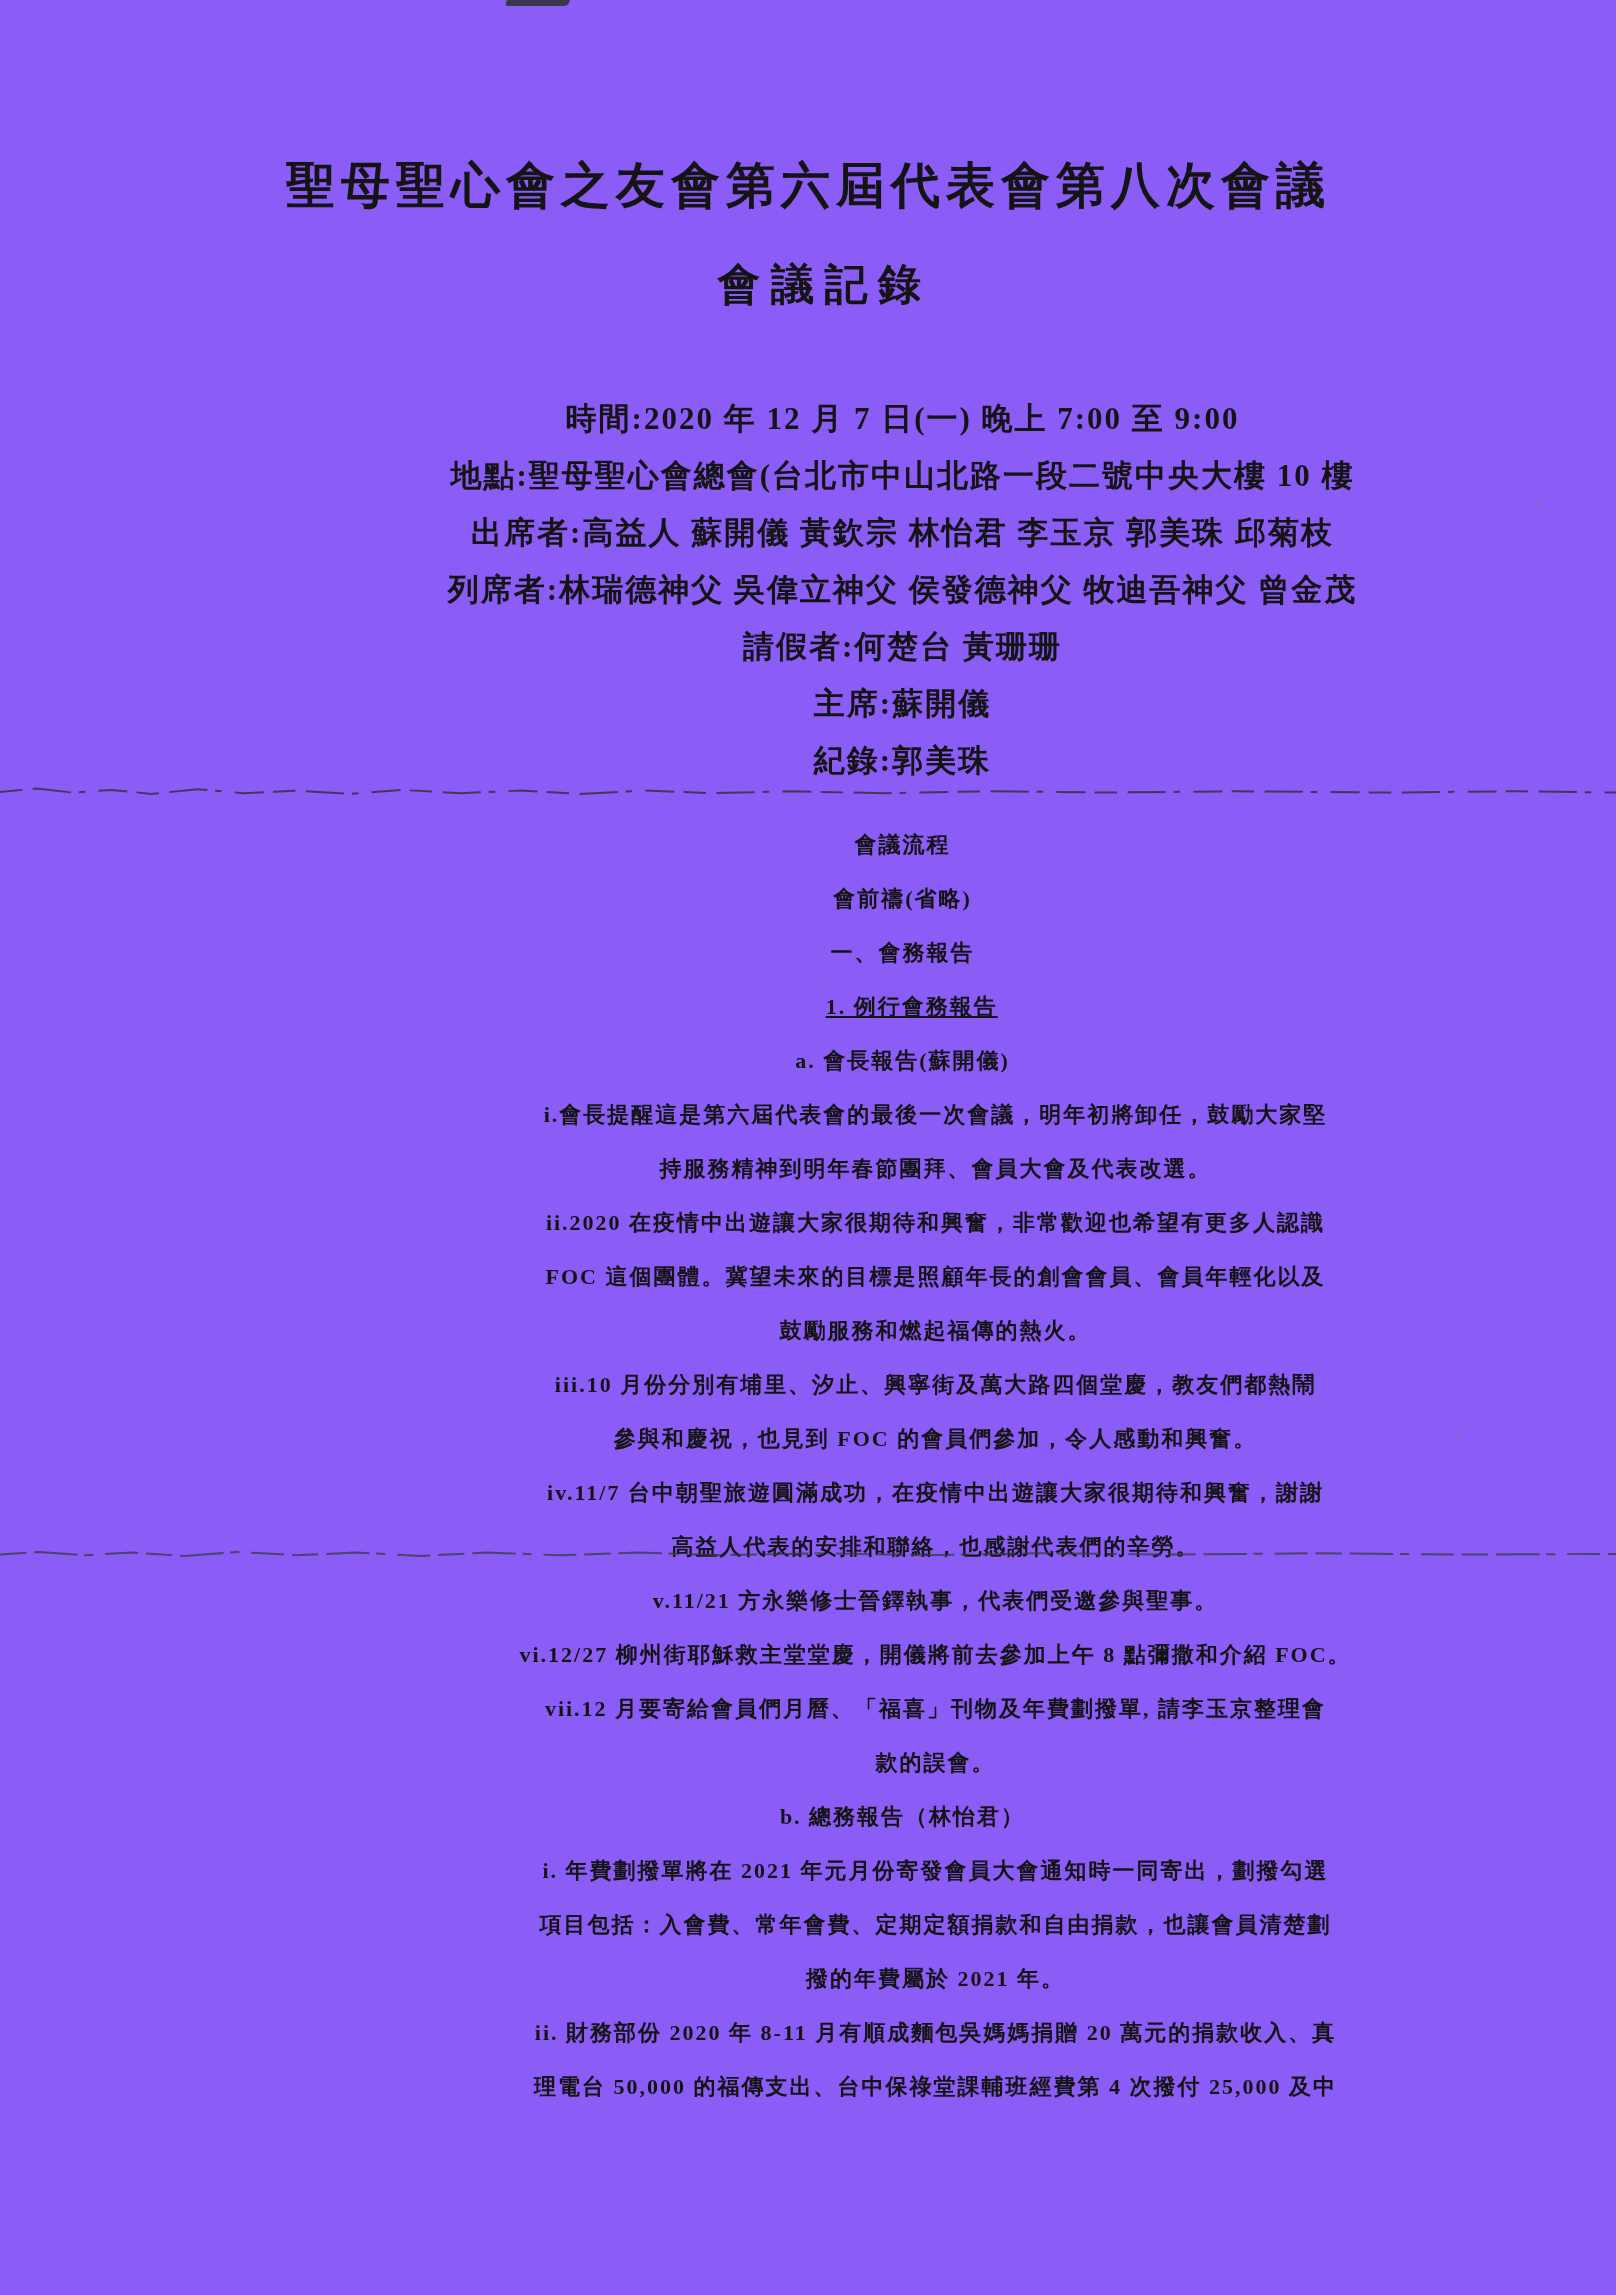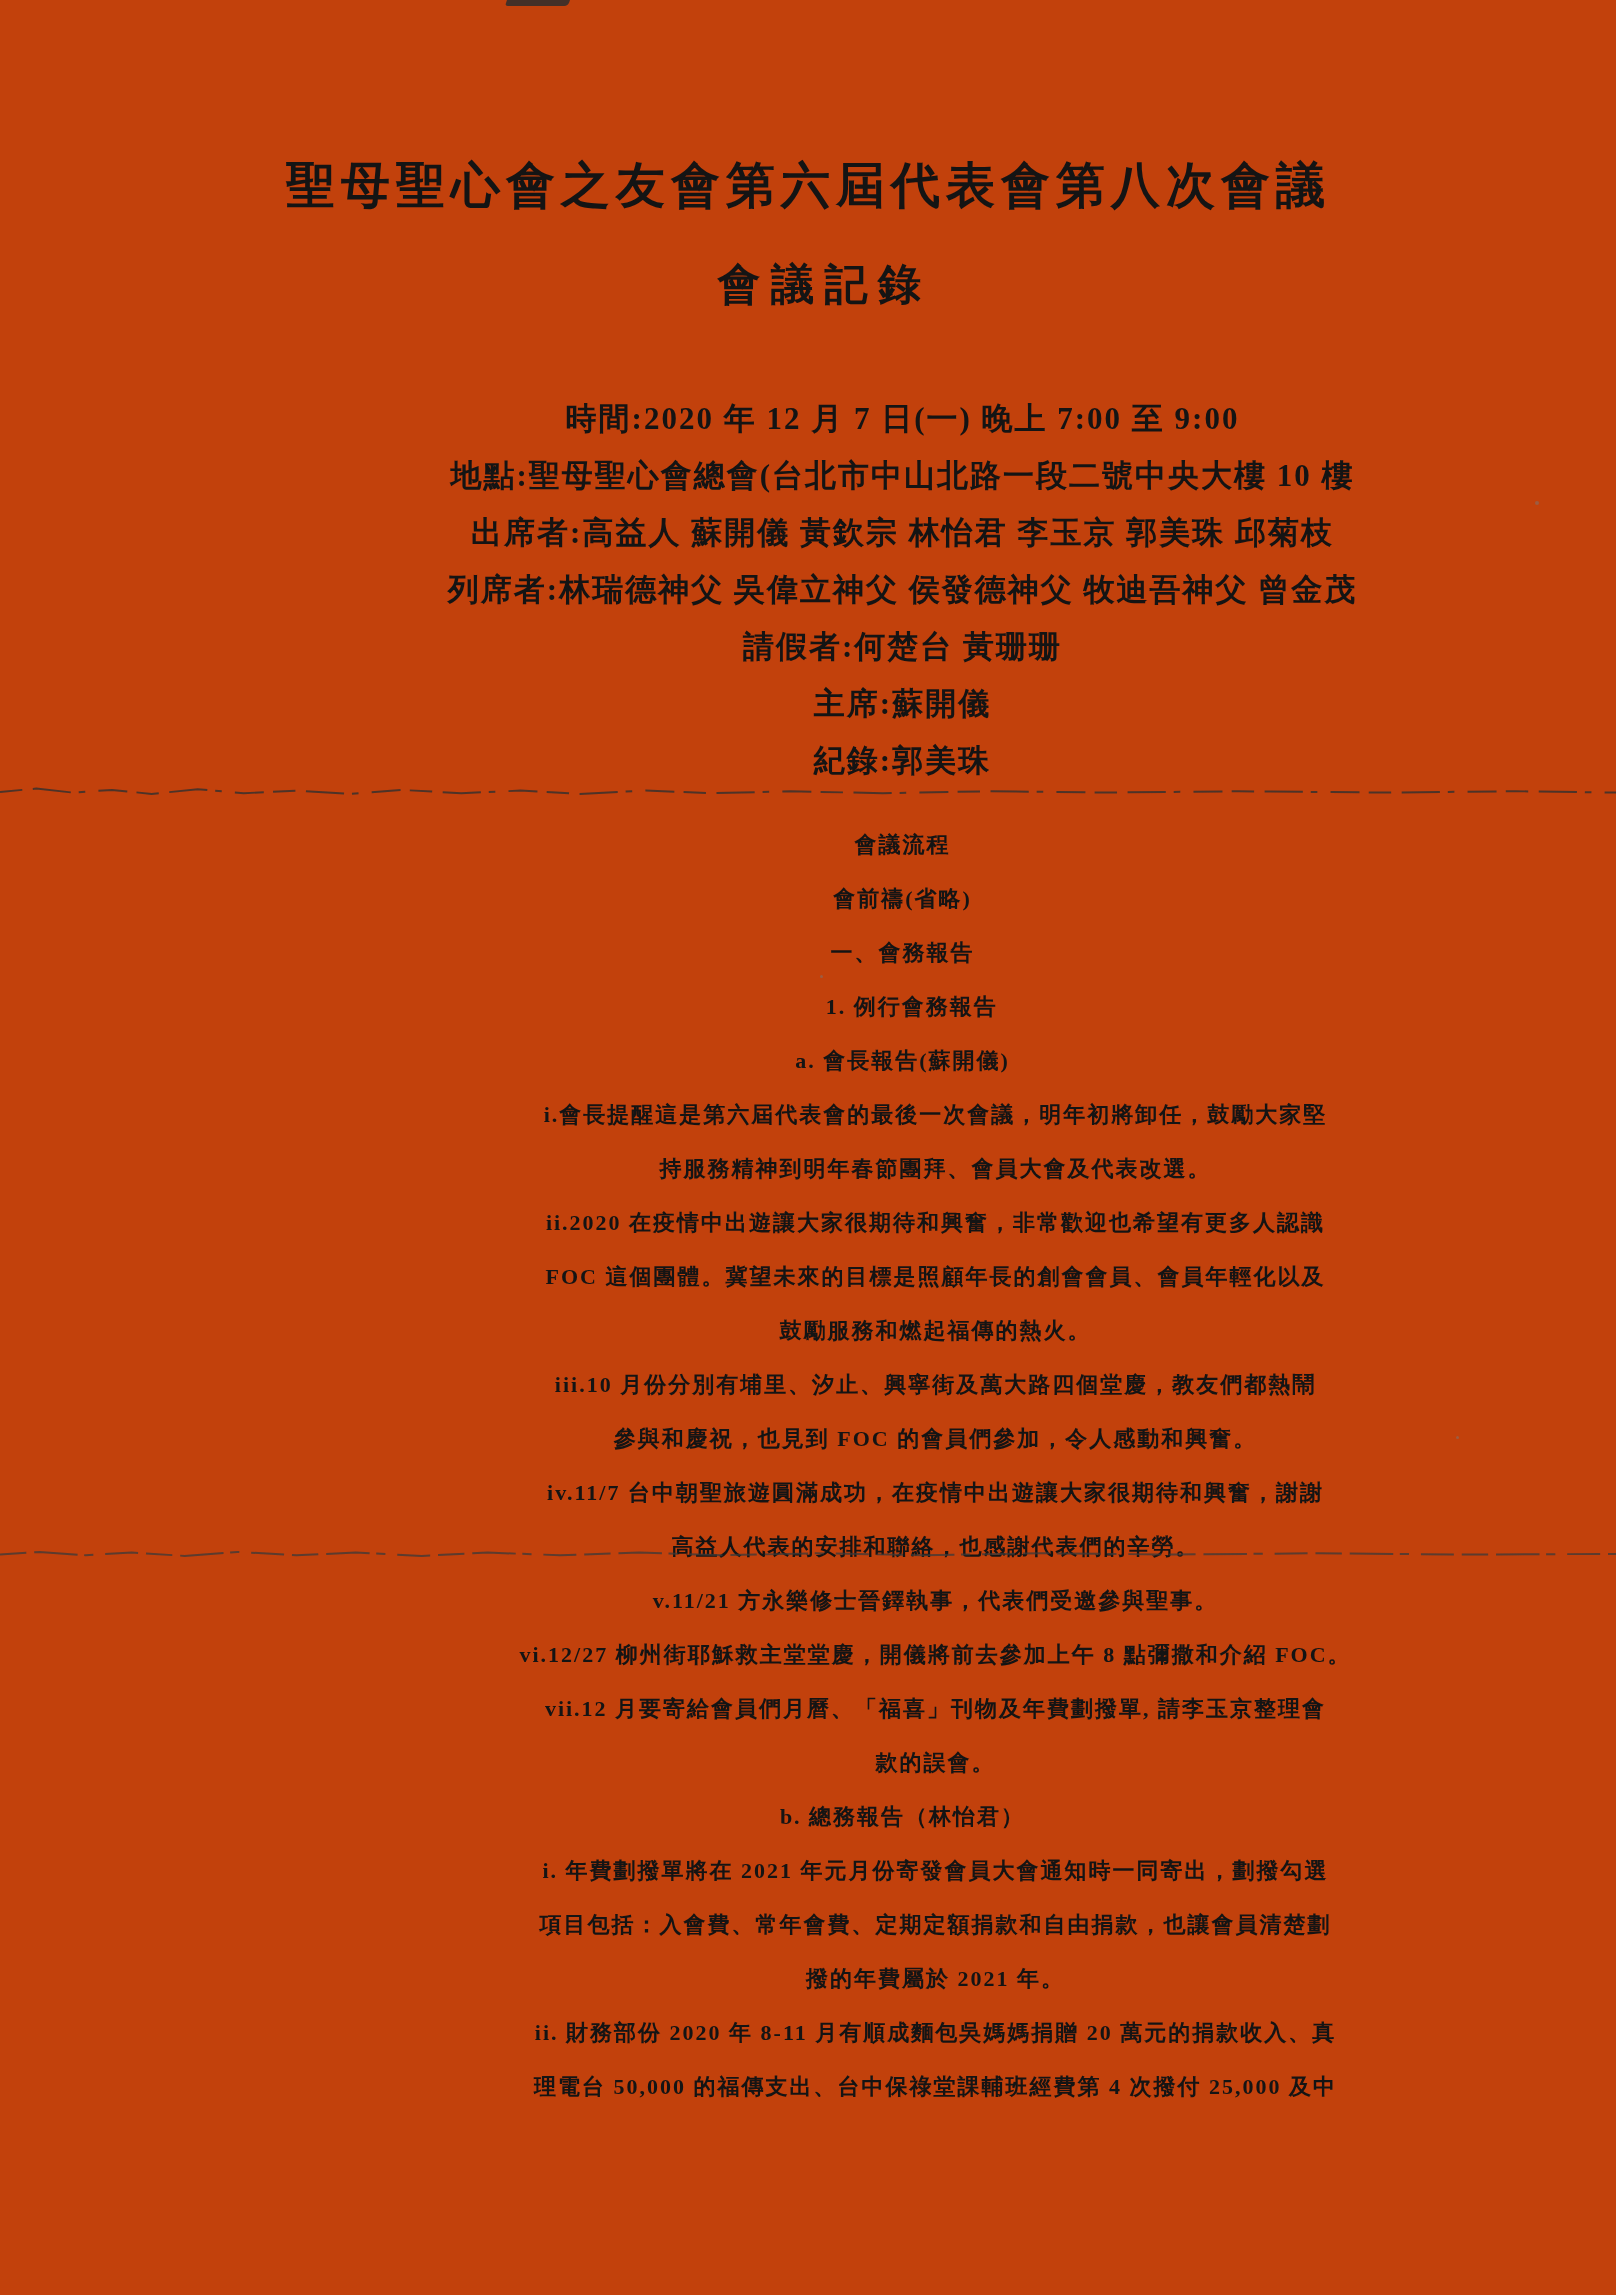--- a/index.html
+++ b/index.html
@@ -12,21 +12,21 @@
     height: 2295px;
     overflow: hidden;
     position: relative;
     font-family: "Liberation Serif", "DejaVu Serif", serif;
     color: #141414;
   }
   .page {
     position: relative;
     width: 1617px;
     height: 2295px;
-    background: #c2410c;
+    background: #8b5cf6;
   }
   .doc-title {
     padding-top: 153px;
     text-align: center;
     font-size: 49px;
     font-weight: bold;
     letter-spacing: 6px;
     white-space: nowrap;
   }
   .doc-subtitle {
@@ -49,21 +49,21 @@
   .content-block {
     margin-left: 188px;
     margin-top: 29px;
     font-size: 22px;
     font-weight: 600;
     line-height: 54px;
     letter-spacing: 2px;
   }
   .line { white-space: nowrap; text-align: center; }
   .l0 { margin-left: 0; }
-  .l1 { margin-left: 18.4px; }
+  .l1 { margin-left: 18.4px; text-decoration: underline; }
   .la { }
   .l2 { margin-left: 66px; }
   .crease {
     position: absolute;
     left: 0;
     width: 1617px;
     height: 14.5px;
     pointer-events: none;
   }
   #crease-top { top: 784px; }

